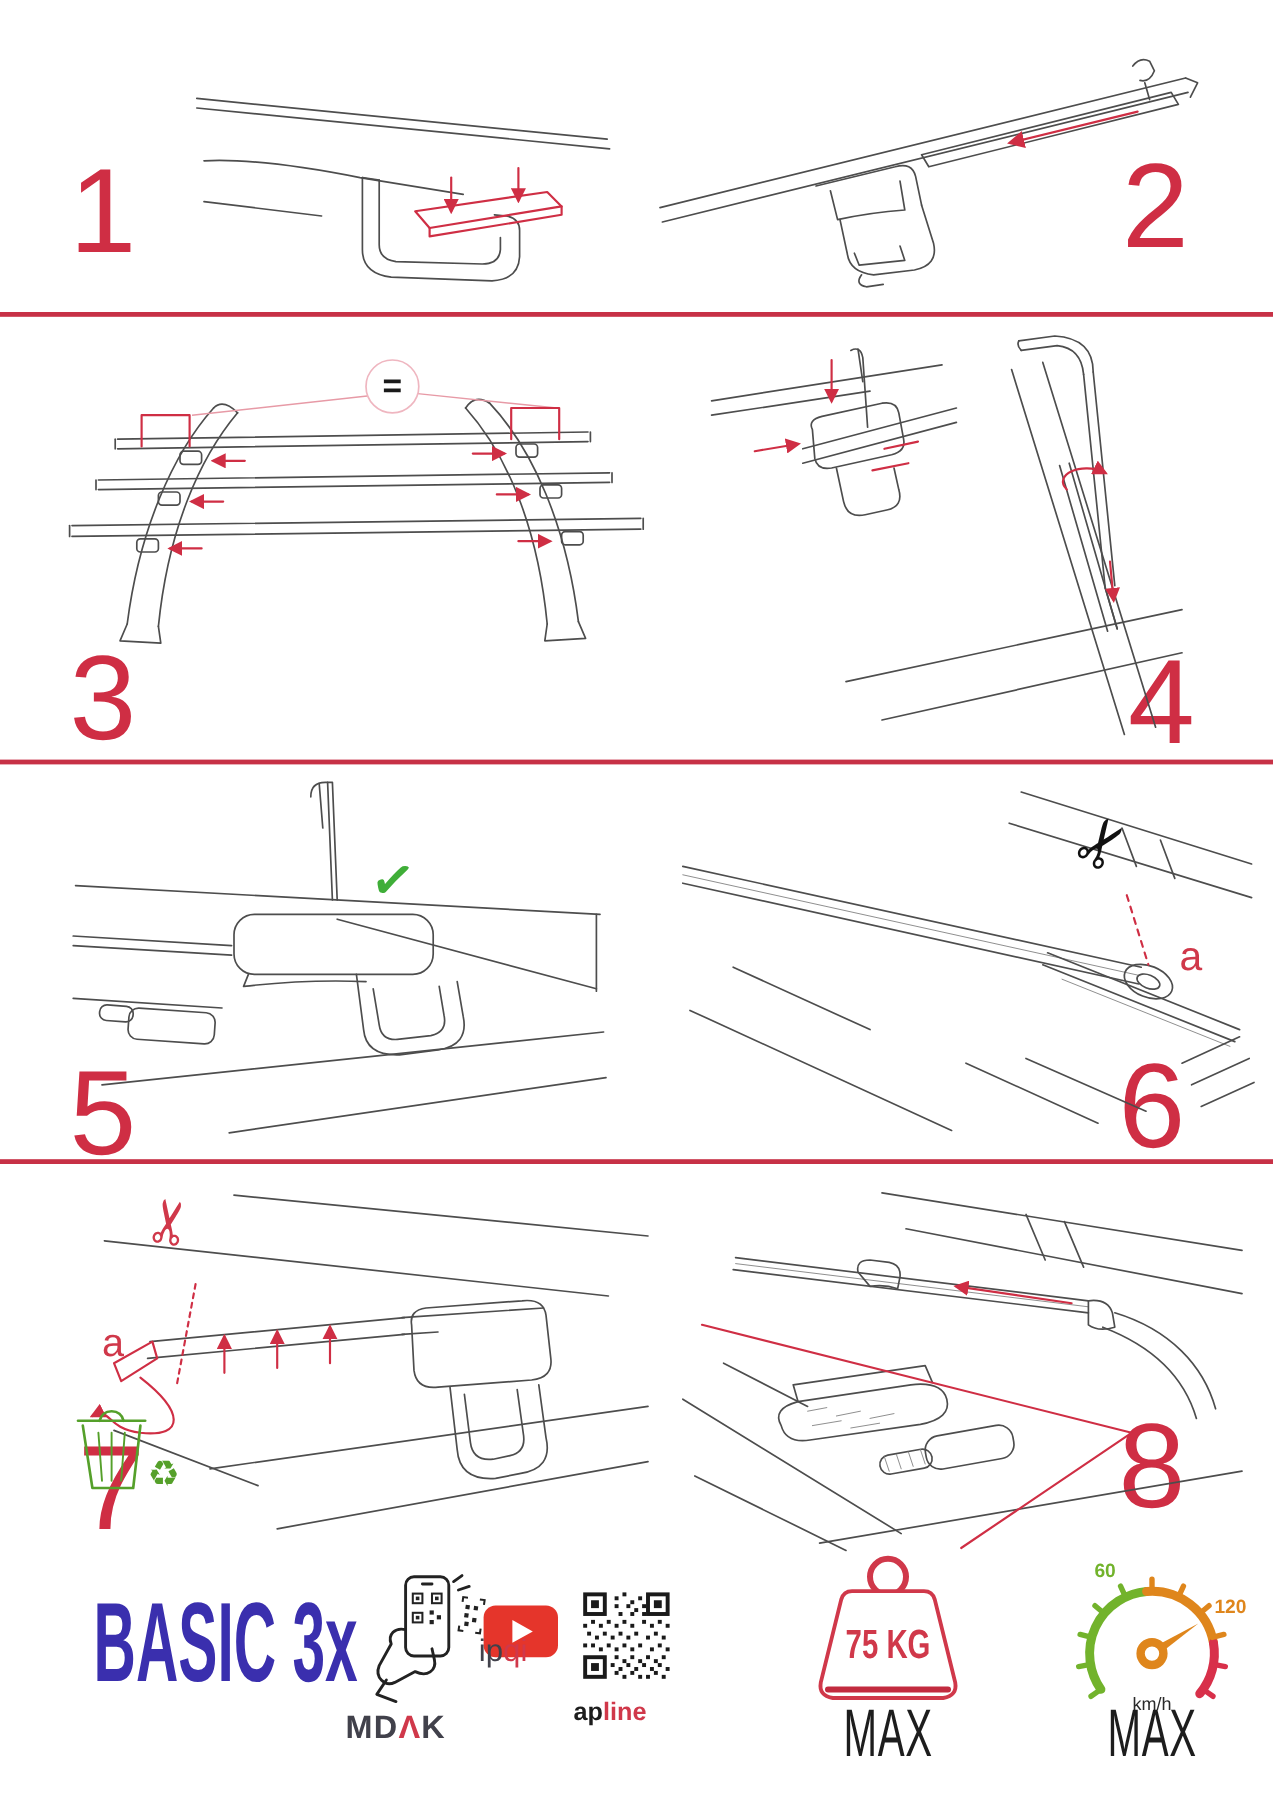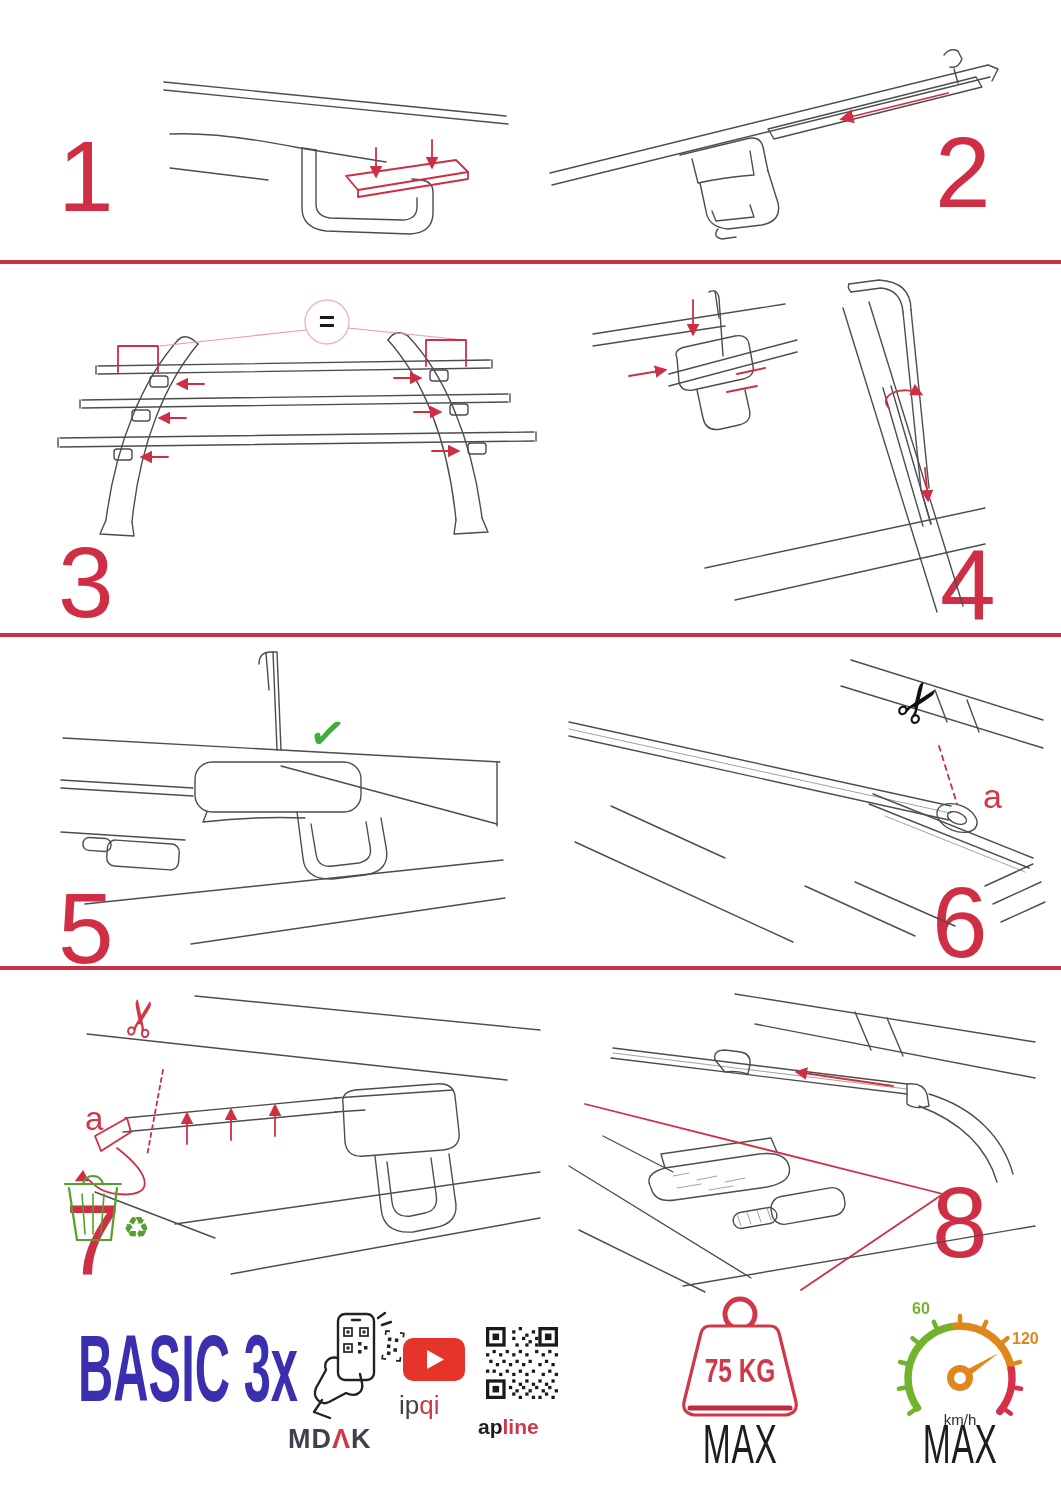--- a/index.html
+++ b/index.html
@@ -323,21 +323,21 @@
           <rect x="80" y="40" width="3.5" height="3.5"></rect>
         </g>
     </g>
   </svg>
   <div class="logo-word" style="left:288px;width:104px;top:1426px;font-size:27px;font-weight:700;letter-spacing:1px;"><span>MD</span><span class="logo-accent">Λ</span><span>K</span></div>
 
   <svg class="illus" style="left:403px;top:1338px;" width="62" height="43" viewBox="0 0 62 43">
     <rect x="0" y="0" width="62" height="43" rx="10" fill="#e5352b"></rect>
     <path d="M24 12 L24 31 L41 21.5 Z" fill="#ffffff"></path>
   </svg>
-  <div class="logo-word" style="left:399px;width:70px;top:1392px;font-size:26px;"><span>ip</span><span class="logo-accent">qi</span></div>
+  <div class="logo-word" style="left:399px;width:70px;top:1362px;font-size:26px;"><span>ip</span><span class="logo-accent">qi</span></div>
 
   <svg class="illus" style="left:486px;top:1327px;" width="72" height="72" viewBox="0 0 66 66">
     <g fill="#1a1a1a">
       <rect x="0" y="0" width="18" height="18"></rect>
         <rect x="48" y="0" width="18" height="18"></rect>
         <rect x="0" y="48" width="18" height="18"></rect>
     </g>
     <g fill="#ffffff">
       <rect x="3" y="3" width="12" height="12"></rect>
         <rect x="51" y="3" width="12" height="12"></rect>

